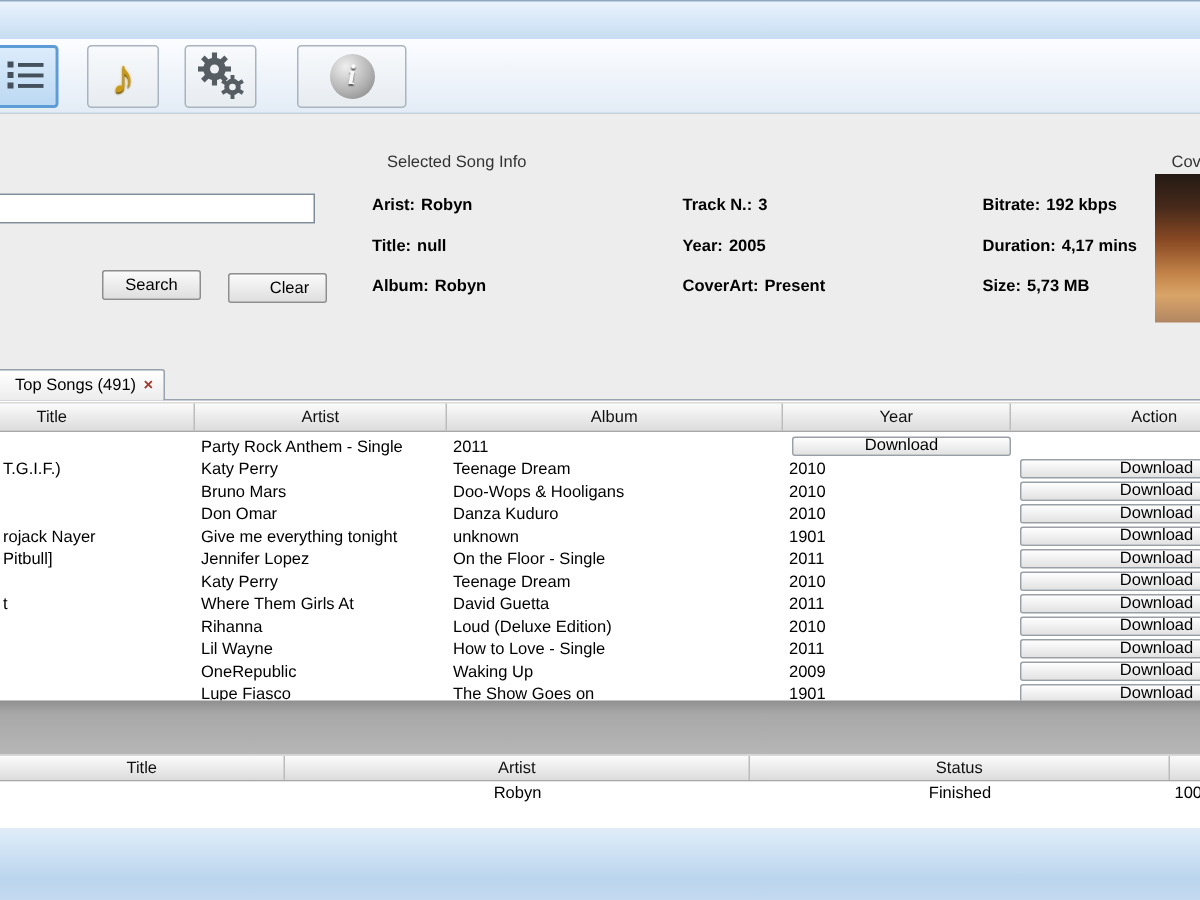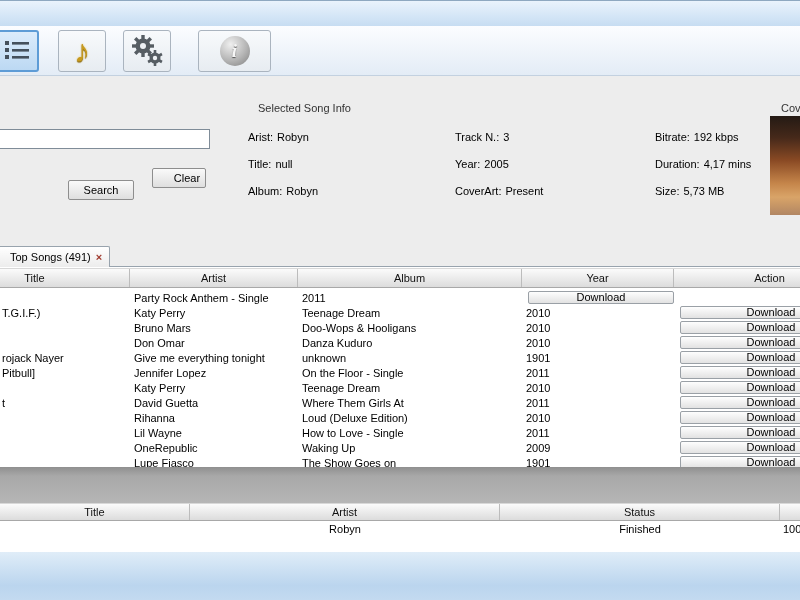--- a/index.html
+++ b/index.html
@@ -25,30 +25,30 @@
     display:flex; align-items:center; justify-content:center; }
   .info-i { font-family:"Liberation Serif","DejaVu Serif",serif; font-style:italic; font-weight:bold;
     font-size:19px; color:#f7f7f7; text-shadow:0 1px 1px #555; }
 
   
   .search-input { position:absolute; left:-10px; top:129px; width:220px; height:20px;
     border:1px solid #7f8c98; background:#fff; padding:0 4px; font:inherit; }
   .btn { position:absolute; height:20px; border:1px solid #8e8e8e; border-radius:2px;
     background:linear-gradient(#fafafa,#dfdfdf); font:inherit; font-size:11px; cursor:pointer; }
   #search-btn { left:68px; top:180px; width:66px; }
-  #clear-btn { left:152px; top:168px; width:54px;padding-left:16px; }
+  #clear-btn { left:152px; top:182px; width:66px;padding-left:16px; }
 
   
   .panel-heading { position:absolute; color:#333; }
   #songinfo-heading { left:258px; top:102px; }
   #cover-heading { left:781px; top:102px; white-space:nowrap; }
   .songinfo-grid { position:absolute; left:248px; top:123px;
     display:grid; grid-template-columns:207px 200px 170px; grid-template-rows:repeat(3,27px);
     grid-auto-flow:column; }
-  .field { display:flex; align-items:center; font-weight:normal; white-space:nowrap; }
+  .field { display:flex; align-items:center; font-weight:bold; white-space:nowrap; }
   .field .val { margin-left:4px; }
 
   .cover-art { position:absolute; left:770px; top:116px; width:40px; height:99px;
     background:linear-gradient(180deg,#241a14 0%,#46291a 22%,#8a4a24 45%,#c5854a 68%,#d9a468 82%,#b18663 100%); }
 
   
   .tab { position:absolute; left:-15px; top:246px; height:21px; z-index:3;
     display:inline-flex; align-items:center; gap:5px; padding:0 7px 0 24px;
     background:linear-gradient(#ffffff,#ececec); border:1px solid #98a3ad; border-bottom:none;
     border-radius:2px 2px 0 0; cursor:pointer; }
@@ -295,22 +295,22 @@
         <div class="td c-artist">Katy Perry</div>
         <div class="td c-album">Teenage Dream</div>
         <div class="td c-year">2010</div>
         <div class="td c-action">
           <button class="dl-btn">Download</button>
         </div>
       </div>
 
       <div class="trow">
         <div class="td c-title">t</div>
+        <div class="td c-album">Where Them Girls At</div>
         <div class="td c-artist">David Guetta</div>
-        <div class="td c-album">Where Them Girls At</div>
         <div class="td c-year">2011</div>
         <div class="td c-action">
           <button class="dl-btn">Download</button>
         </div>
       </div>
 
       <div class="trow">
         <div class="td c-title"></div>
         <div class="td c-artist">Rihanna</div>
         <div class="td c-album">Loud (Deluxe Edition)</div>

